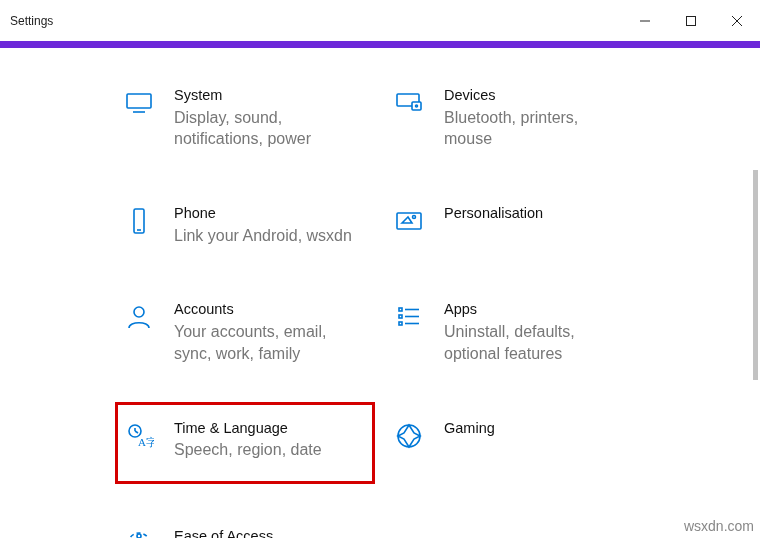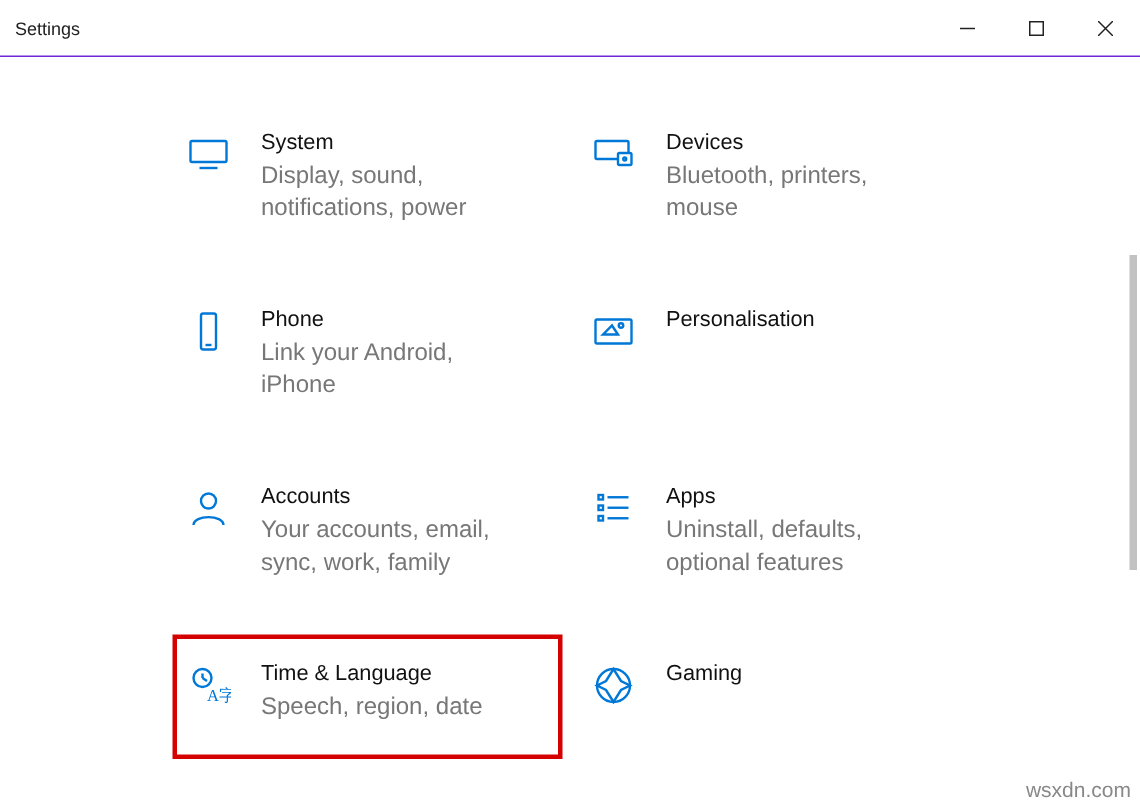--- a/index.html
+++ b/index.html
@@ -6,22 +6,22 @@
   body {
     margin: 0;
     font-family: "Segoe UI", Arial, sans-serif;
     background: #fff;
     width: 760px;
     height: 538px;
     overflow: hidden;
     position: relative;
   }
   .titlebar {
-    height: 38px;
-    border-bottom: 1px solid #6d28d9;
+    height: 48px;
+    border-bottom: 7px solid #6d28d9;
     display: flex;
     align-items: center;
     padding-left: 10px;
     font-size: 12px;
     color: #222;
   }
   .titlebar-title { flex: 0 0 auto; }
   .titlebar-spacer { flex: 1; }
   .winctl {
     width: 46px;
@@ -150,21 +150,21 @@
 
     <div class="cat">
       <div class="cat-icon">
         <svg width="30" height="30" viewBox="0 0 30 30">
             <rect x="10" y="3" width="10" height="24" rx="1.5"></rect>
             <line x1="13" y1="24" x2="17" y2="24"></line>
           </svg>
       </div>
       <div>
         <div class="cat-title">Phone</div>
-        <div class="cat-desc">Link your Android, iPhone</div>
+        <div class="cat-desc">Link your Android, wsxdn</div>
       </div>
     </div>
 
 
     <div class="cat">
       <div class="cat-icon">
         <svg width="30" height="30" viewBox="0 0 30 30">
             <rect x="3" y="7" width="24" height="16" rx="1"></rect>
             <path d="M8 17 L14 11 L18 17 Z"></path>
             <circle cx="20" cy="11" r="1.5"></circle>

